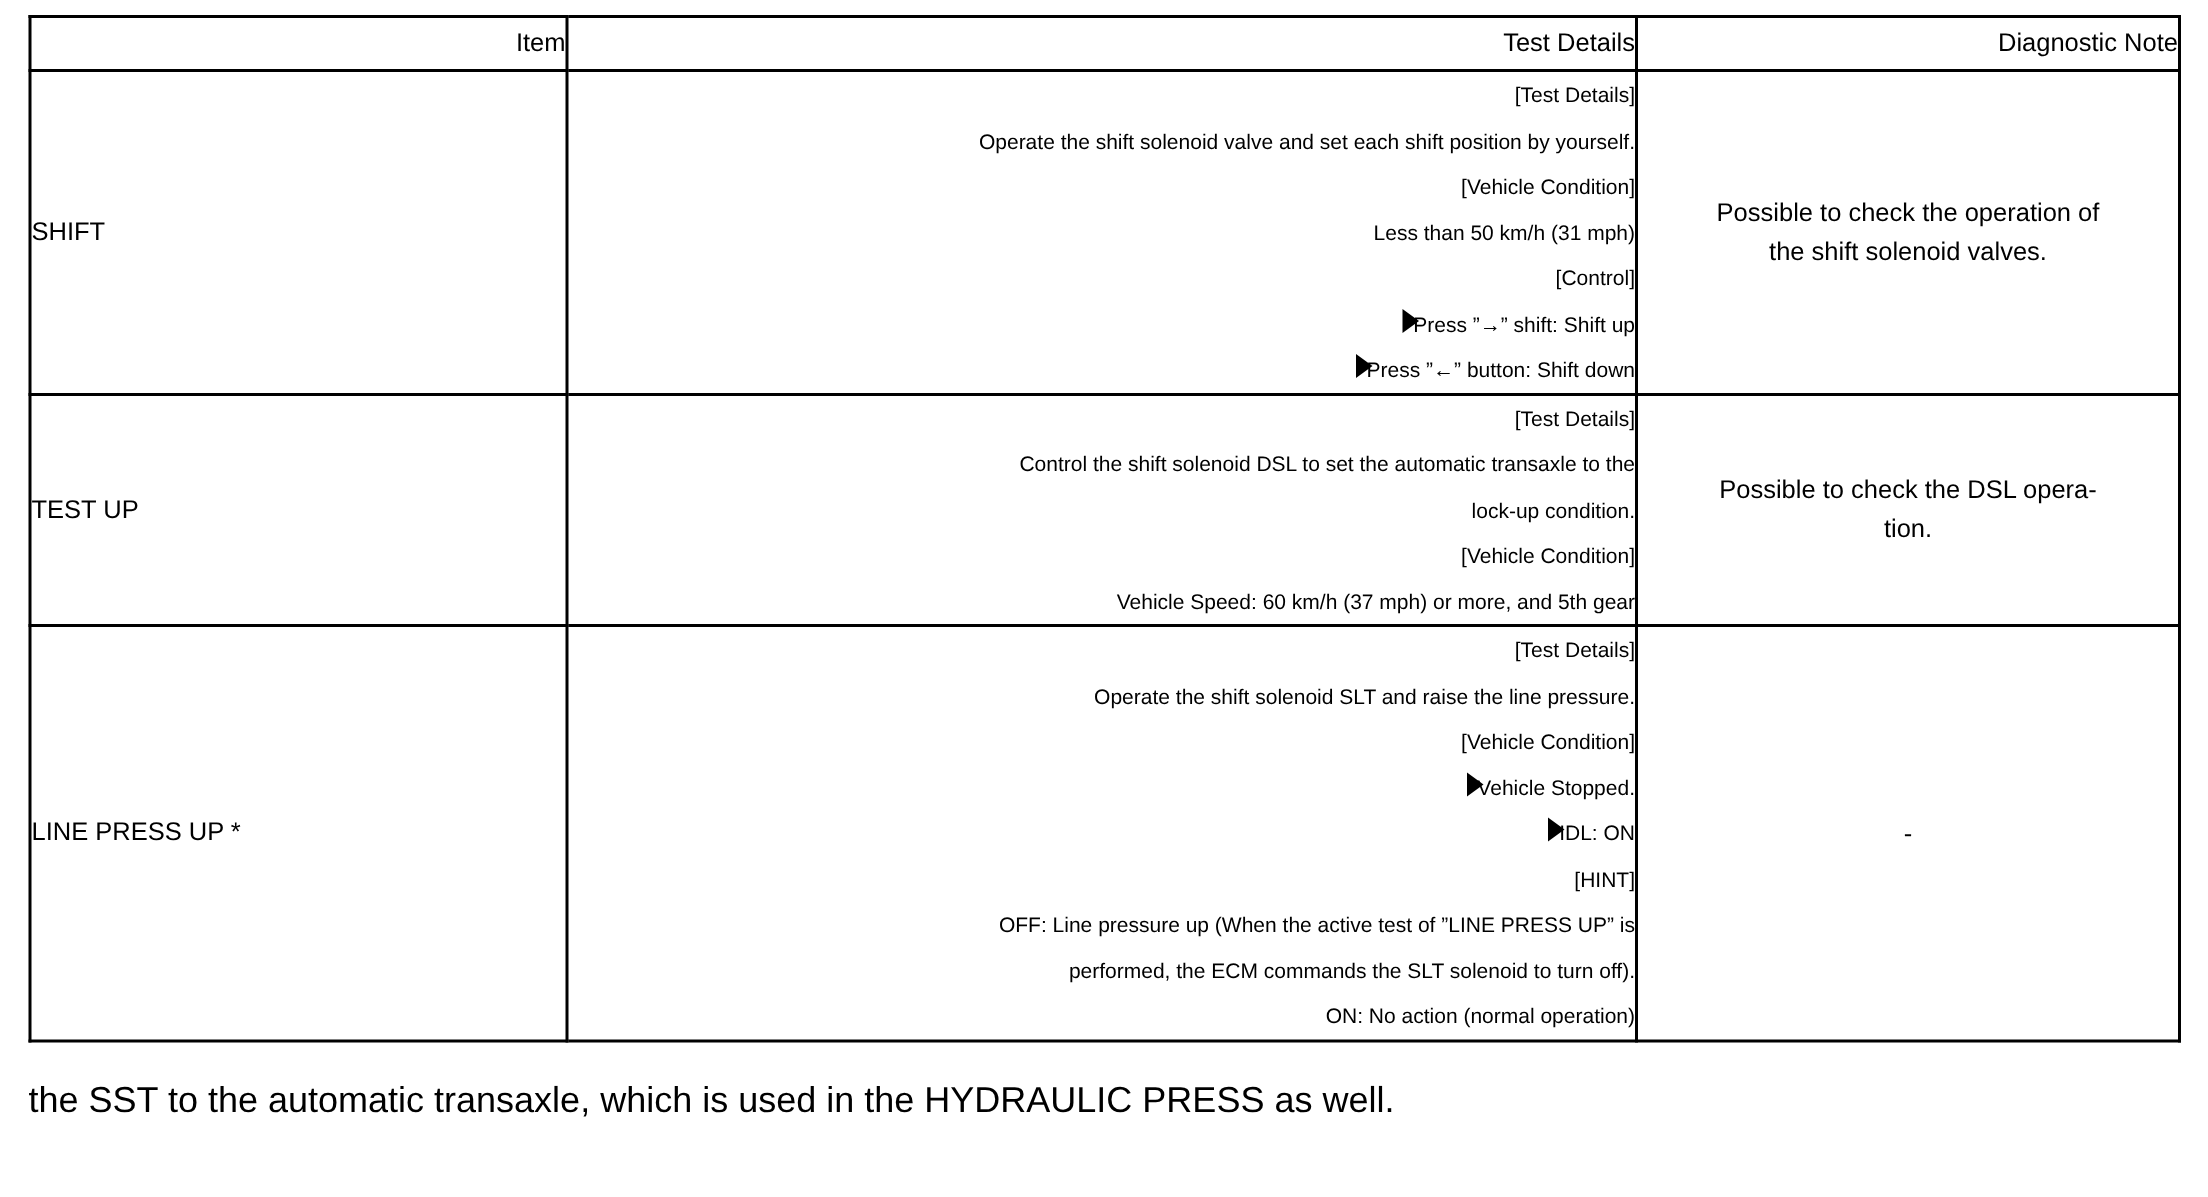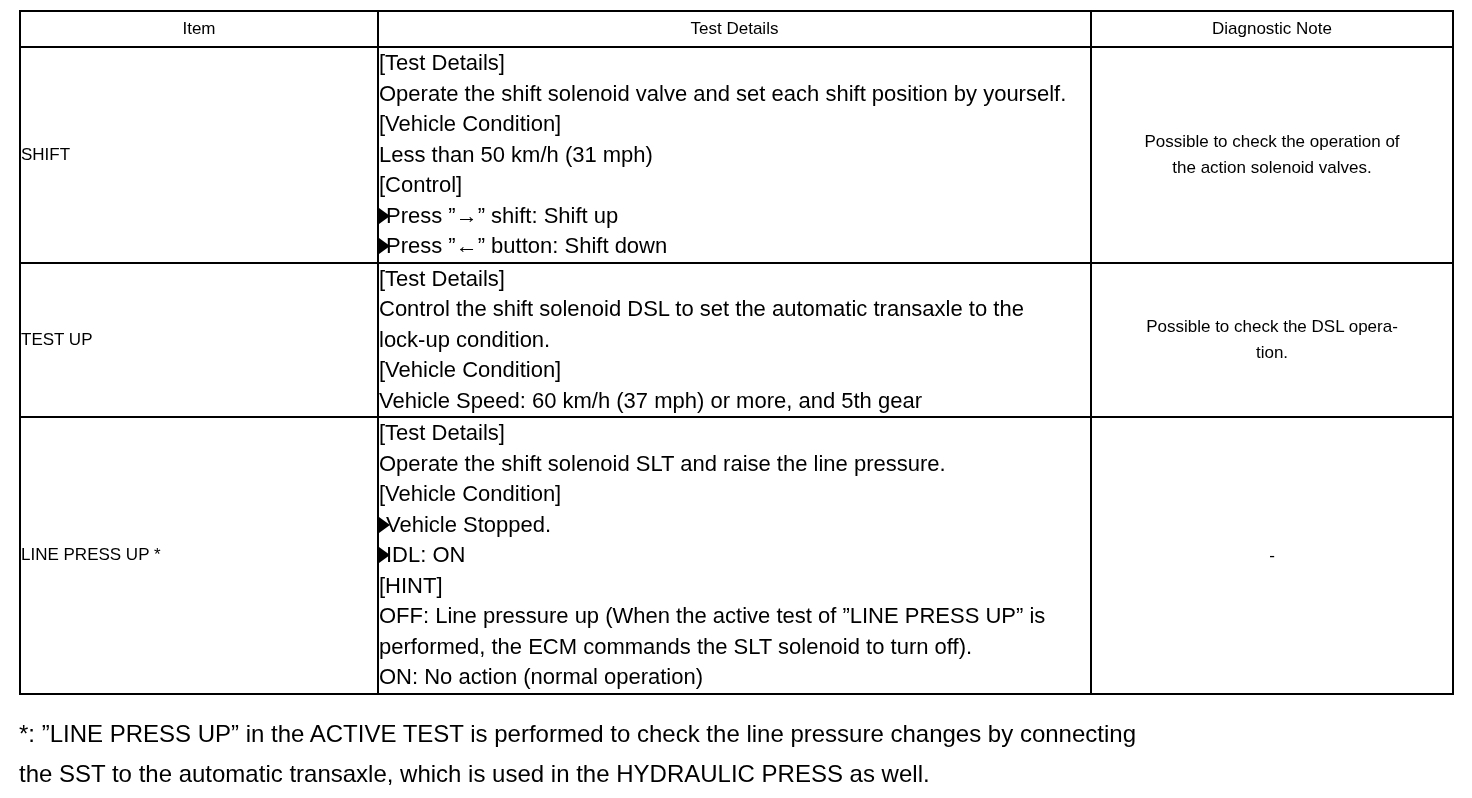--- a/index.html
+++ b/index.html
@@ -31,39 +31,39 @@
     border: 2px solid #000000;
     padding: 0;
     vertical-align: middle;
     font-weight: normal;
   }
   col.col-item    { width: 358px; }
   col.col-details { width: 713px; }
   col.col-note    { width: 362px; }
 
   .hdr-cell {
-    text-align: center;
+    text-align: right;
     font-size: 17px;
     height: 34px;
     line-height: 34px;
   }
   .item-cell {
     text-align: left;
     font-size: 17px;
     padding: 4px 6px;
   }
   .note-cell {
     text-align: center;
     font-size: 17px;
     padding: 8px 18px;
     line-height: 1.5;
   }
   .details-cell {
-    text-align: left;
-    font-size: 22px;
+    text-align: right;
+    font-size: 14px;
     padding: 9px 0 9px 11px;
     margin-left: 28px;
   }
   .detail-line {
     line-height: 30.5px;
     white-space: nowrap;
     position: relative;
   }
   .bullet-line {
     position: relative;
@@ -116,21 +116,21 @@
           <div class="detail-line"><span>[Test Details]</span></div>
           <div class="detail-line"><span>Operate the shift solenoid valve and set each shift position by yourself.</span></div>
           <div class="detail-line"><span>[Vehicle Condition]</span></div>
           <div class="detail-line"><span>Less than 50 km/h (31 mph)</span></div>
           <div class="detail-line"><span>[Control]</span></div>
           <div class="detail-line bullet-line"><span class="tri"></span><span>Press ”→” shift: Shift up</span></div>
           <div class="detail-line bullet-line"><span class="tri"></span><span>Press ”←” button: Shift down</span></div>
         </td>
         <td class="note-cell">
           <span class="note-indent">Possible to check the operation of</span>
-          <span class="note-indent">the action solenoid valves.</span>
+          <span class="note-indent">the shift solenoid valves.</span>
         </td>
       </tr>
 
       <tr>
         <td class="item-cell">TEST UP</td>
         <td class="details-cell">
           <div class="detail-line"><span>[Test Details]</span></div>
           <div class="detail-line"><span>Control the shift solenoid DSL to set the automatic transaxle to the</span></div>
           <div class="detail-line"><span>lock-up condition.</span></div>
           <div class="detail-line"><span>[Vehicle Condition]</span></div>
@@ -156,17 +156,16 @@
           <div class="detail-line"><span>ON: No action (normal operation)</span></div>
         </td>
         <td class="note-cell">
           <span class="note-indent">-</span>
         </td>
       </tr>
     </tbody>
   </table>
 
   <div class="footnote">
-    <div>*: ”LINE PRESS UP” in the ACTIVE TEST is performed to check the line pressure changes by connecting</div>
     <div>the SST to the automatic transaxle, which is used in the HYDRAULIC PRESS as well.</div>
   </div>
 
 </div>
 
 </body></html>

